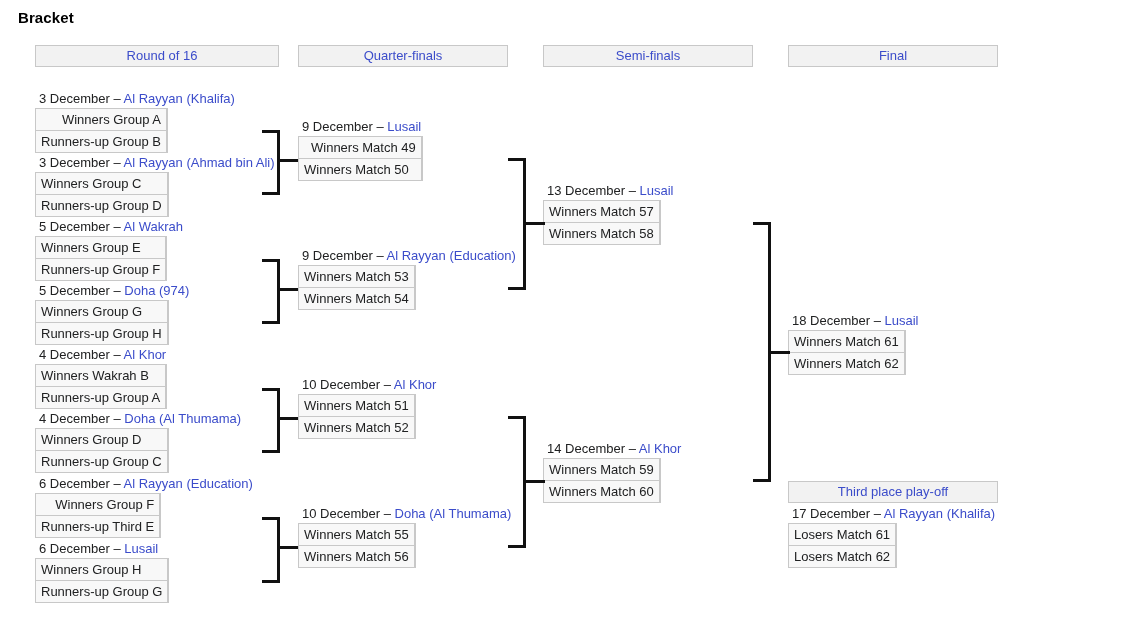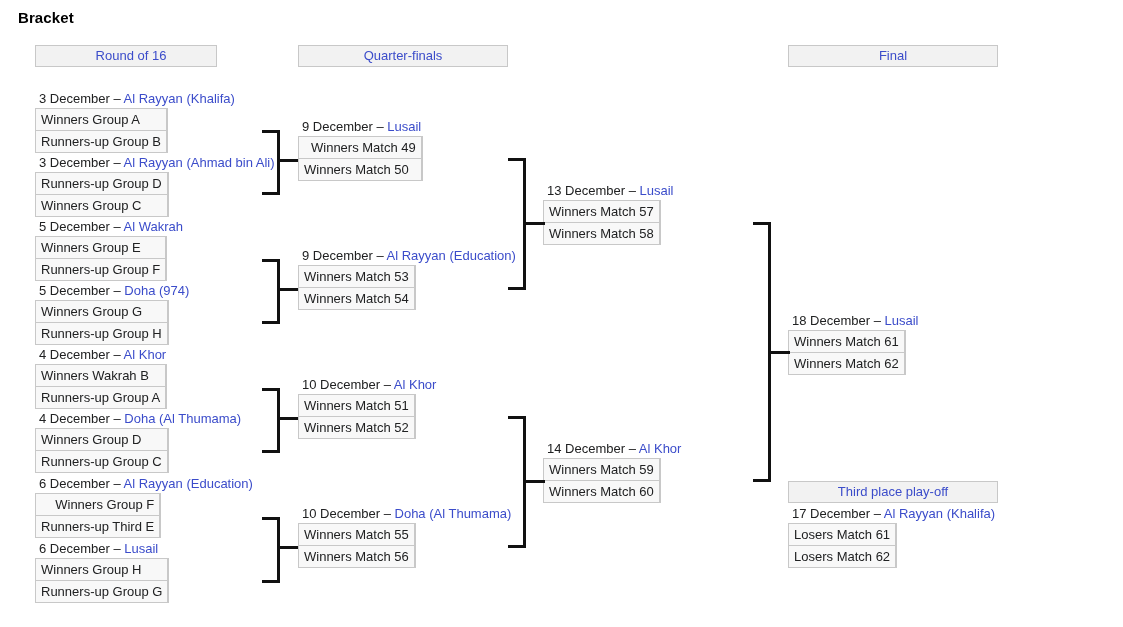--- a/index.html
+++ b/index.html
@@ -99,64 +99,67 @@
   .conn.v { width: 3px; }
   .conn.h { height: 3px; }
 </style>
 </head>
 <body>
 
 <div id="page-title">Bracket</div>
 
 <div id="bracket-root">
 
-  <div class="round-header" style="left:35px; top:45px; width:182px;padding-left:10px;">
+  <div class="round-header" style="left:35px; top:45px; width:244px;padding-left:10px;">
     <span>Round of 16</span>
   </div>
   <div class="round-header" style="left:298px; top:45px; width:210px;">
     <span>Quarter-finals</span>
   </div>
+  <div class="round-header" style="left:543px; top:45px; width:210px;">
+    <span>Semi-finals</span>
+  </div>
   <div class="round-header" style="left:788px; top:45px; width:210px;">
     <span>Final</span>
   </div>
   <div class="round-header" style="left:788px; top:481px; width:210px;">
     <span>Third place play-off</span>
   </div>
 
   <div class="match" style="left:35px; top:90px;">
     <div class="match-meta">
       <span>3 December</span><span> – </span><span class="venue">Al Rayyan (Khalifa)</span>
     </div>
     <table class="match-table">
       <tbody>
           <tr>
-        <td style="width:183px;">Winners Group A</td>
+        <td style="width:183px;text-align:right;">Winners Group A</td>
         <td class="score" style="width:45px;"></td>
       </tr>
       <tr>
         <td>Runners-up Group B</td>
         <td class="score"></td>
       </tr>
     </tbody>
       </table>
   </div>
 
   <div class="match" style="left:35px; top:154px;">
     <div class="match-meta">
       <span>3 December</span><span> – </span><span class="venue">Al Rayyan (Ahmad bin Ali)</span>
     </div>
     <table class="match-table">
       <tbody>
           <tr>
+        <td style="width:183px;">Winners Group C</td>
+        <td class="score" style="width:45px;"></td>
+      </tr>
+      <tr>
         <td>Runners-up Group D</td>
         <td class="score"></td>
-      </tr>
-      <tr>
-        <td style="width:183px;">Winners Group C</td>
-        <td class="score" style="width:45px;"></td>
       </tr>
     </tbody>
       </table>
   </div>
 
   <div class="match" style="left:35px; top:218px;">
     <div class="match-meta">
       <span>5 December</span><span> – </span><span class="venue">Al Wakrah</span>
     </div>
     <table class="match-table">

